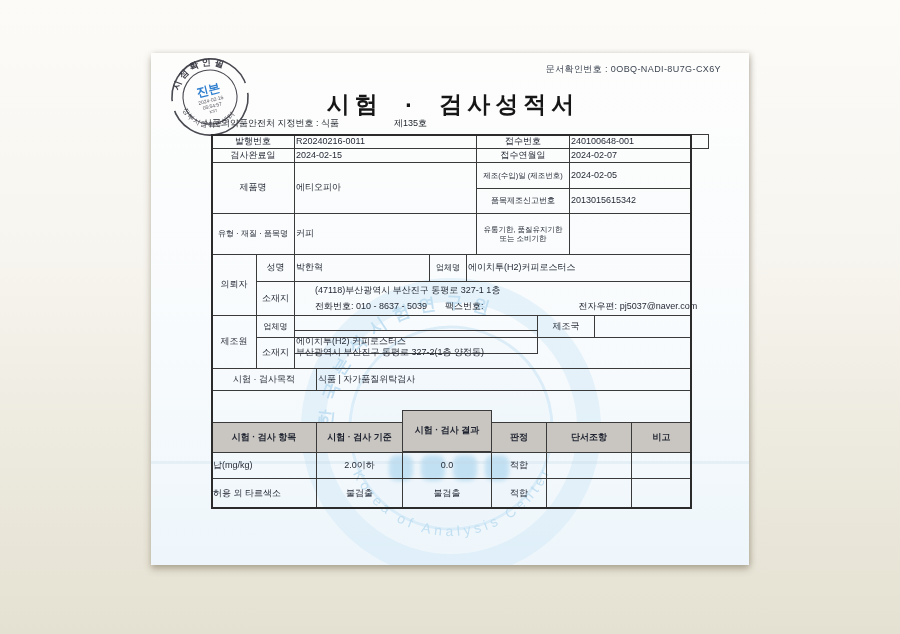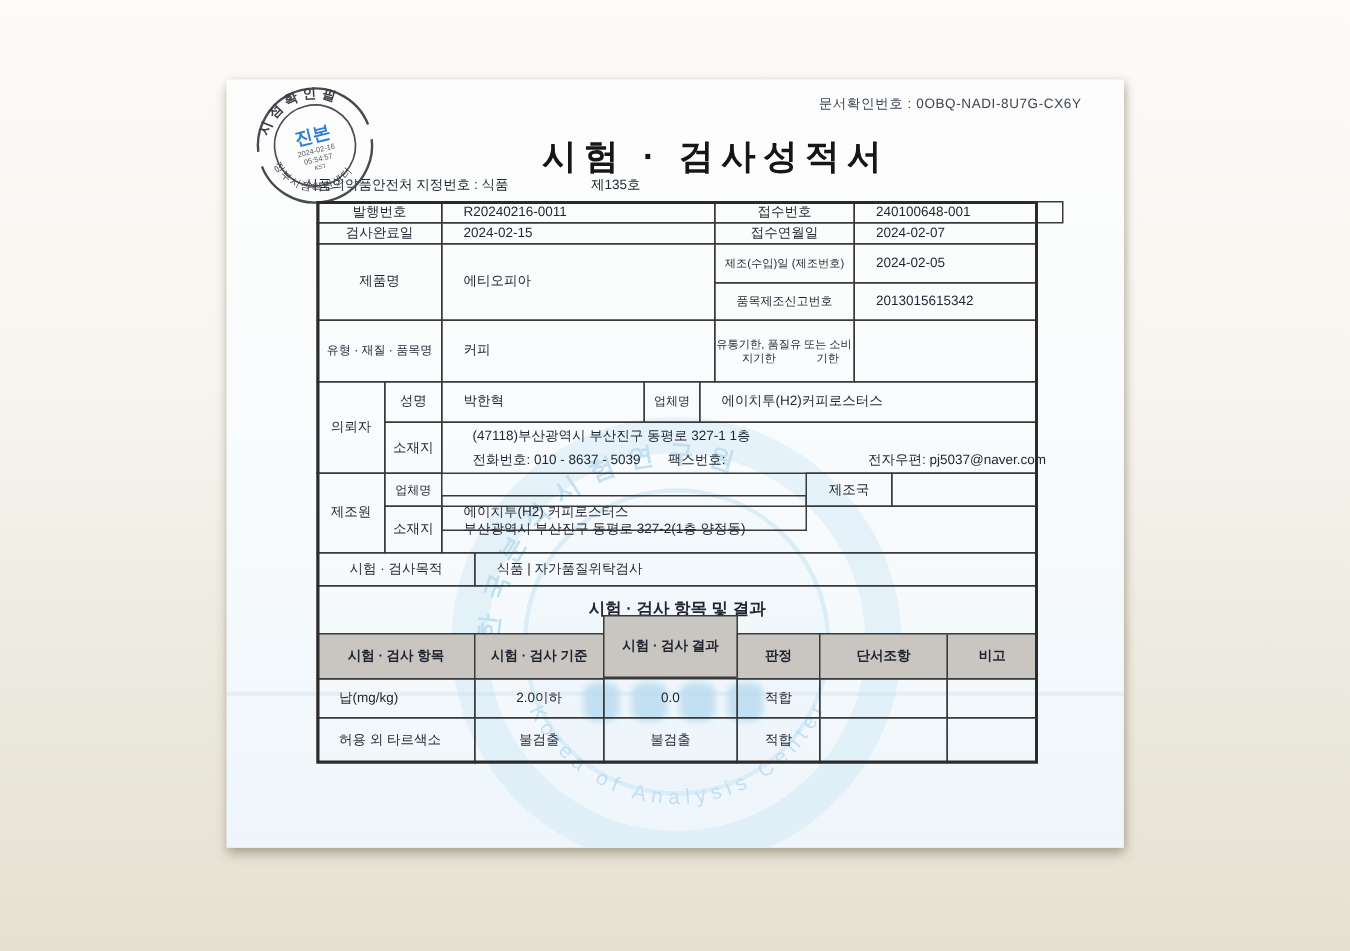--- a/index.html
+++ b/index.html
@@ -6,29 +6,29 @@
   body{width:900px;height:634px;overflow:hidden;font-family:"Liberation Sans",sans-serif;}
   .stage{position:relative;width:900px;height:634px;
     background:linear-gradient(180deg,#fcfbf8 0%,#f7f5ef 40%,#ece9de 72%,#e5e1d2 100%);}
   .page{position:absolute;left:151px;top:53px;width:598px;height:512px;
     background:linear-gradient(180deg,#fdfdfc 0%,#f8fbfd 55%,#eef6fb 100%);
     box-shadow:0 4px 7px rgba(110,100,75,.45),2px 0 5px rgba(110,100,75,.18);
     overflow:hidden;}
   .cell{position:absolute;box-sizing:border-box;border:1px solid #3a3a3a;
     font-size:9px;color:#1f2430;line-height:1.25;}
   .c{display:flex;align-items:center;justify-content:center;text-align:center;}
-  .v{display:flex;align-items:center;padding-left:14px;}
+  .v{display:flex;align-items:center;padding-left:1px;}
   .v2{display:flex;flex-direction:column;justify-content:center;align-items:flex-start;padding-left:20px;gap:4px;}
   .f8{font-size:8px;}
   .f7{font-size:7.5px;}
   .hd{background:#c9c6c2;font-weight:bold;}
   .frame{position:absolute;box-sizing:border-box;border:2px solid #2b2b2b;pointer-events:none;}
   .doc-verify{position:absolute;top:10px;right:28px;font-size:9px;color:#3c4450;letter-spacing:.4px;}
-  .doc-title{position:absolute;left:156px;top:36px;width:340px;text-align:center;
-    font-size:23px;font-weight:bold;letter-spacing:5px;color:#161616;}
+  .doc-title{position:absolute;left:132px;top:36px;width:340px;text-align:center;
+    font-size:23px;font-weight:bold;letter-spacing:5px;color:#161616;font-family:Liberation Mono, monospace;}
   .desig{position:absolute;top:64px;font-size:9px;color:#23282f;}
   .stamp{position:absolute;left:18px;top:3px;width:82px;height:82px;transform:rotate(-14deg);}
   .wm{position:absolute;left:150px;top:225px;width:300px;height:300px;transform:rotate(-14deg);opacity:.85;}
   .wm-logo{position:absolute;left:238px;top:402px;width:120px;height:26px;display:flex;gap:8px;
     filter:blur(2px);opacity:.7;}
   .wm-logo i{flex:1;background:#aed7ef;border-radius:8px;}
   .streak{position:absolute;left:0;top:408px;width:598px;height:3px;background:rgba(195,215,230,.28);}
   .contacts{display:flex;align-items:center;white-space:pre;}
 </style>
 </head>
@@ -98,21 +98,21 @@
 
     <div class="cell c" style="left:60px;top:109px;width:84px;height:52px">제품명</div>
     <div class="cell v" style="left:143px;top:109px;width:183px;height:52px">에티오피아</div>
     <div class="cell c f7" style="left:325px;top:109px;width:94px;height:27px">제조(수입)일 (제조번호)</div>
     <div class="cell v" style="left:418px;top:109px;width:123px;height:27px">2024-02-05</div>
     <div class="cell c f8" style="left:325px;top:135px;width:94px;height:26px">품목제조신고번호</div>
     <div class="cell v" style="left:418px;top:135px;width:123px;height:26px">2013015615342</div>
 
     <div class="cell c f8" style="left:60px;top:160px;width:84px;height:42px">유형 · 재질 · 품목명</div>
     <div class="cell v" style="left:143px;top:160px;width:183px;height:42px">커피</div>
-    <div class="cell c f7" style="left:325px;top:160px;width:94px;height:42px;flex-direction:row">
+    <div class="cell c f7" style="left:325px;top:160px;width:94px;height:42px;flex-direction:column">
       <span>유통기한, 품질유지기한</span>
       <span>또는 소비기한</span>
     </div>
     <div class="cell" style="left:418px;top:160px;width:123px;height:42px"></div>
 
     <div class="cell c" style="left:60px;top:201px;width:46px;height:62px">의뢰자</div>
     <div class="cell c" style="left:105px;top:201px;width:39px;height:28px">성명</div>
     <div class="cell v" style="left:143px;top:201px;width:136px;height:28px">박한혁</div>
     <div class="cell c f8" style="left:278px;top:201px;width:38px;height:28px">업체명</div>
     <div class="cell v" style="left:315px;top:201px;width:226px;height:28px">에이치투(H2)커피로스터스</div>
@@ -126,21 +126,20 @@
     <div class="cell c f8" style="left:105px;top:262px;width:39px;height:23px">업체명</div>
     <div class="cell v" style="left:143px;top:277px;width:244px;height:24px">에이치투(H2) 커피로스터스</div>
     <div class="cell c" style="left:386px;top:262px;width:58px;height:23px">제조국</div>
     <div class="cell" style="left:443px;top:262px;width:98px;height:23px"></div>
     <div class="cell c" style="left:105px;top:284px;width:39px;height:32px">소재지</div>
     <div class="cell v" style="left:143px;top:284px;width:398px;height:32px">부산광역시 부산진구 동평로 327-2(1층 양정동)</div>
 
     <div class="cell c" style="left:60px;top:315px;width:106px;height:23px">시험 · 검사목적</div>
     <div class="cell v" style="left:165px;top:315px;width:376px;height:23px">식품 | 자가품질위탁검사</div>
 
-    <div class="cell c" style="left:60px;top:337px;width:481px;height:33px;font-weight:bold;font-size:11px">시험 · 검사 항목 및 결과</div>
 
     <div class="cell c hd" style="left:60px;top:369px;width:106px;height:31px">시험 · 검사 항목</div>
     <div class="cell c hd" style="left:165px;top:369px;width:87px;height:31px">시험 · 검사 기준</div>
     <div class="cell c hd" style="left:251px;top:357px;width:90px;height:42px">시험 · 검사 결과</div>
     <div class="cell c hd" style="left:340px;top:369px;width:56px;height:31px">판정</div>
     <div class="cell c hd" style="left:395px;top:369px;width:86px;height:31px">단서조항</div>
     <div class="cell c hd" style="left:480px;top:369px;width:61px;height:31px">비고</div>
 
     <div class="cell v" style="left:60px;top:399px;width:106px;height:27px">납(mg/kg)</div>
     <div class="cell c" style="left:165px;top:399px;width:87px;height:27px">2.0이하</div>

